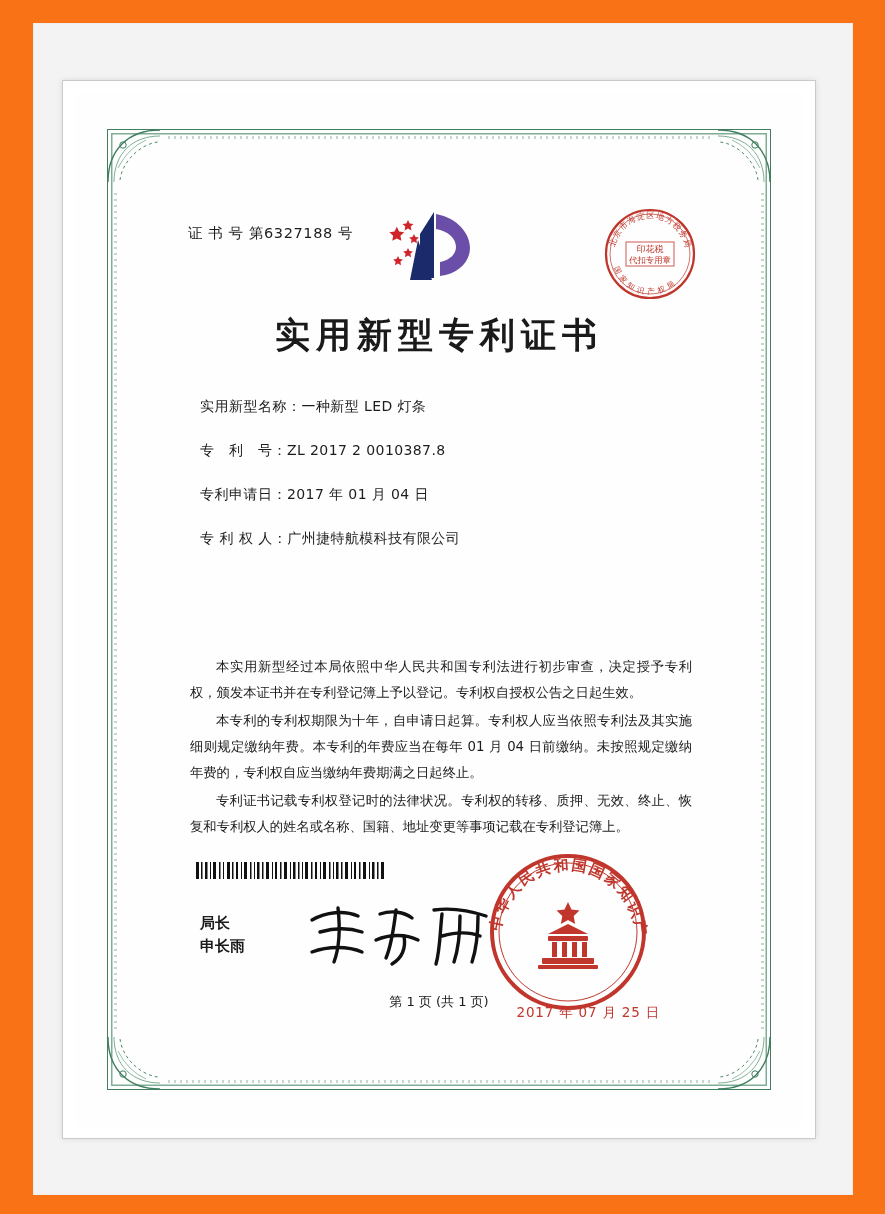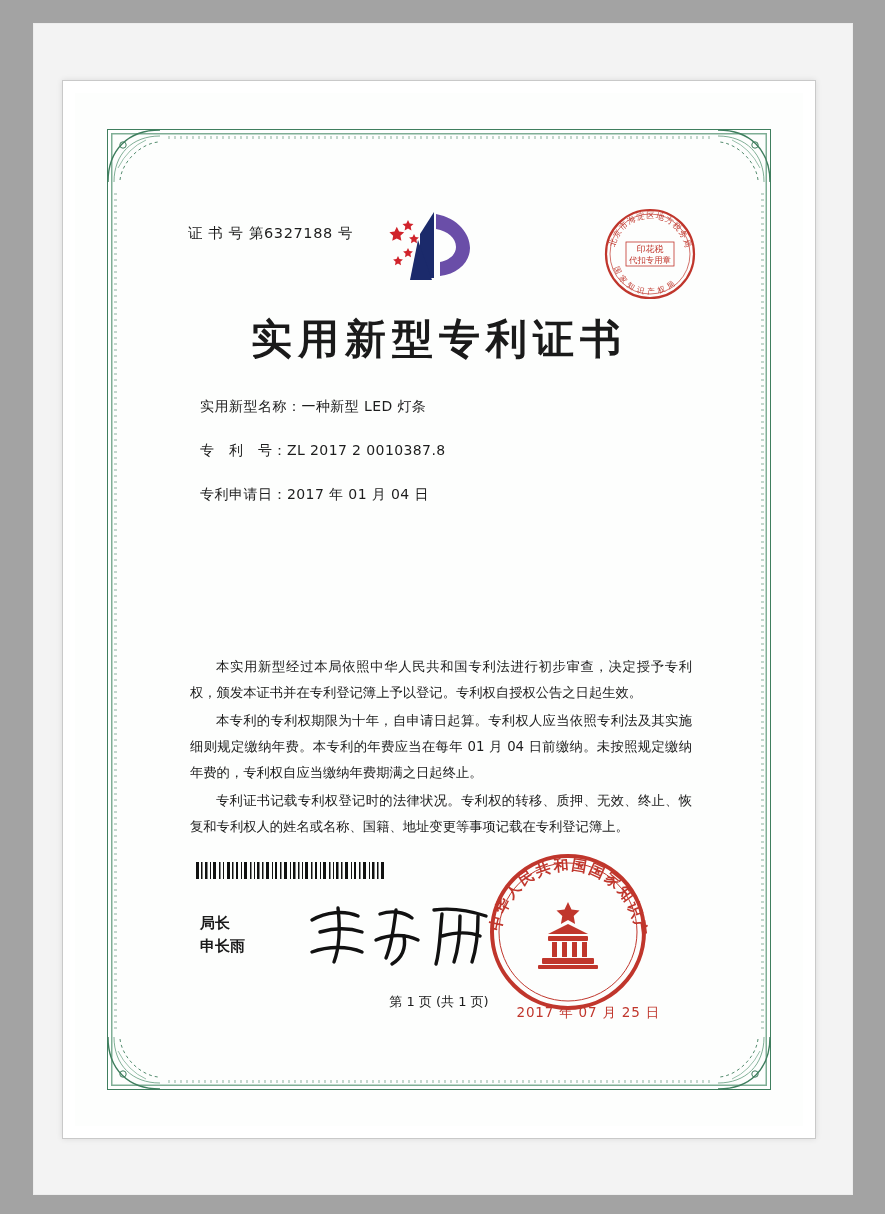--- a/index.html
+++ b/index.html
@@ -13,21 +13,21 @@
     font-family: "Liberation Serif", serif;
     position: relative;
     overflow: hidden;
   }
 
   
   .scan-page {
     position: absolute;
     left: 0; top: 0;
     width: 885px; height: 1214px;
-    background: #a3a3a3;
+    background: #f97316;
   }
   .outer-shadow {
     position: absolute;
     left: 34px; top: 24px;
     width: 818px; height: 1170px;
     background: #f3f3f3;
     box-shadow: 0 0 0 1px #ededed;
   }
   .paper-border {
     position: absolute;
@@ -108,21 +108,21 @@
     position: absolute;
     right: 16px; top: 16px;
     width: 104px; height: 104px;
   }
 
   .doc-title {
     position: absolute;
     left: 0; right: 0;
     top: 126px;
     text-align: center;
-    font-size: 41px;
+    font-size: 35px;
     font-weight: bold;
     letter-spacing: 6px;
     color: #1a1a1a;
     font-family: "DejaVu Sans", sans-serif;
   }
 
   .fields {
     position: absolute;
     left: 40px; right: 30px;
     top: 212px;
@@ -299,20 +299,23 @@
 
           <div class="fields">
             <div class="field-row">
               <span class="field-label">实用新型名称：</span><span class="field-value">一种新型 LED 灯条</span>
             </div>
             <div class="field-row">
               <span class="field-label">专　利　号：</span><span class="field-value">ZL 2017 2 0010387.8</span>
             </div>
             <div class="field-row">
               <span class="field-label">专利申请日：</span><span class="field-value">2017 年 01 月 04 日</span>
+            </div>
+            <div class="field-row">
+              <span class="field-label">专 利 权 人：</span><span class="field-value">广州捷特航模科技有限公司</span>
             </div>
           </div>
 
           <div class="paragraphs">
             <p>本实用新型经过本局依照中华人民共和国专利法进行初步审查，决定授予专利权，颁发本证书并在专利登记簿上予以登记。专利权自授权公告之日起生效。</p>
             <p>本专利的专利权期限为十年，自申请日起算。专利权人应当依照专利法及其实施细则规定缴纳年费。本专利的年费应当在每年 01 月 04 日前缴纳。未按照规定缴纳年费的，专利权自应当缴纳年费期满之日起终止。</p>
             <p>专利证书记载专利权登记时的法律状况。专利权的转移、质押、无效、终止、恢复和专利权人的姓名或名称、国籍、地址变更等事项记载在专利登记簿上。</p>
           </div>
 
           <div class="barcode">

